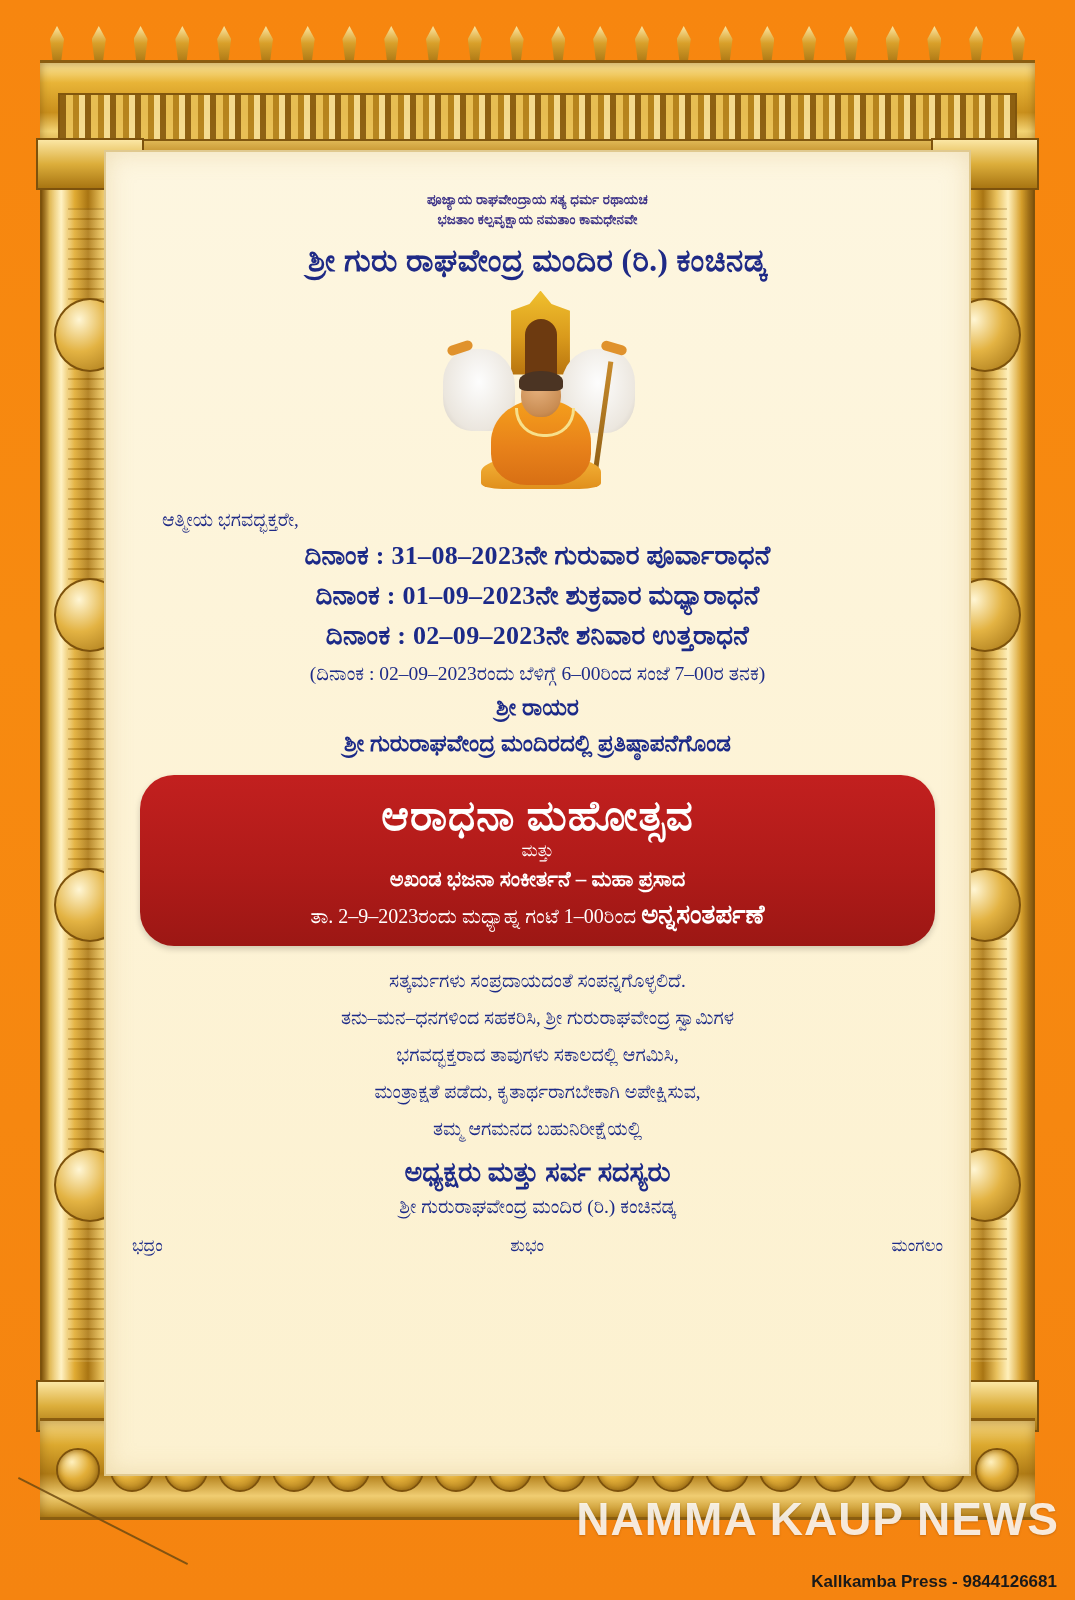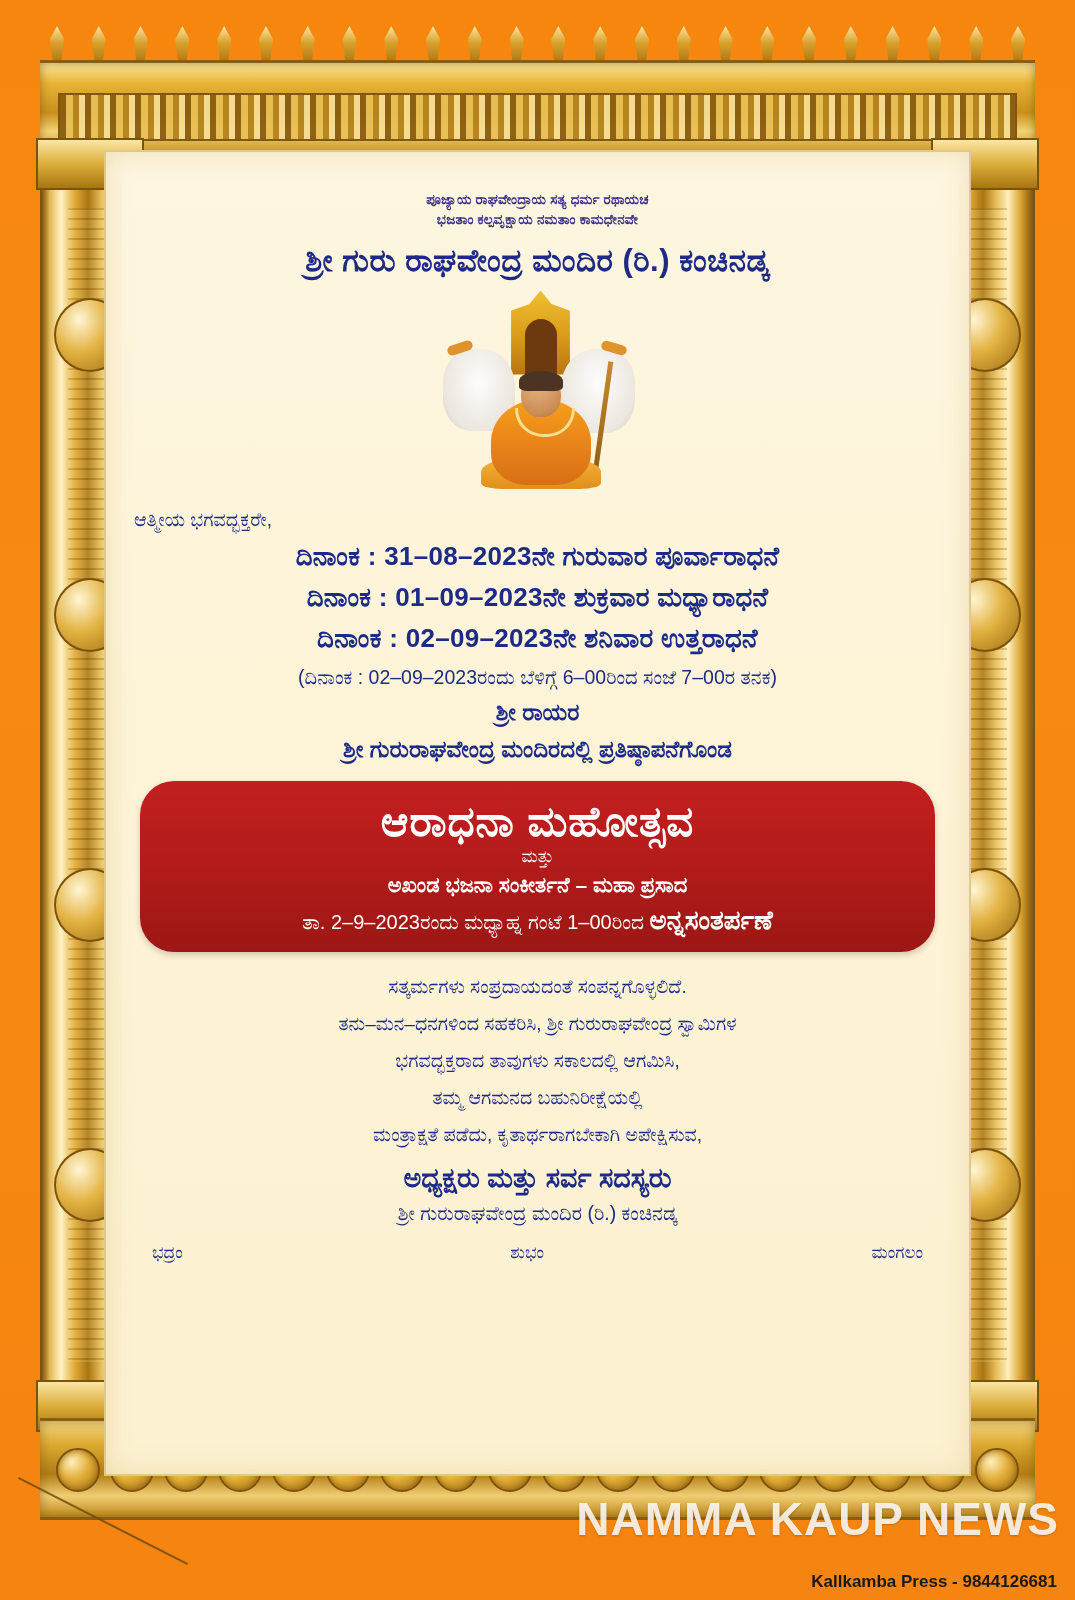--- a/index.html
+++ b/index.html
@@ -116,20 +116,21 @@
   }
 
   
   .card {
     position: absolute;
     left: 104px; top: 150px; right: 104px; bottom: 124px;
     background: linear-gradient(180deg,#fdf6e0 0%, #fdf3d6 50%, #fcf1d0 100%);
     border: 2px solid #e0c98f;
     box-shadow: inset 0 0 26px rgba(215,180,110,.35);
     overflow: hidden;
+    font-family: Liberation Serif, serif;
   }
 
   .content {
     position: absolute;
     left: 0; right: 0; top: 38px;
     text-align: center;
     color: #2c2a7a;
   }
 
   .tiny-line {
@@ -211,21 +212,21 @@
   .guru .staff {
     position: absolute; right: 38px; bottom: 10px; width: 5px; height: 120px;
     background: linear-gradient(180deg,#c88b2c,#8c5c13);
     transform: rotate(8deg);
   }
 
   .greeting {
     margin-top: 18px;
     font-size: 19px;
     text-align: left;
-    padding-left: 28px;
+    padding-left: 56px;
     color: #1f2a86;
   }
   .date-line {
     margin-top: 10px;
     font-size: 26px;
     font-weight: bold;
     color: #1c2a88;
     letter-spacing: .3px;
   }
   .note-line {
@@ -286,21 +287,21 @@
   }
   .signoff-sub {
     margin-top: 8px;
     font-size: 19.5px;
     color: #1c2a88;
   }
   .footer-row {
     margin-top: 18px;
     display: flex;
     justify-content: space-between;
-    padding: 0 46px;
+    padding: 0 26px;
     font-size: 17px;
     color: #1c2a88;
   }
 
   
   .watermark {
     position: absolute;
     right: 16px; bottom: 54px;
     font-size: 46px;
     font-weight: bold;
@@ -448,22 +449,22 @@
         <div class="b-foot">
           <span>ತಾ. 2–9–2023ರಂದು ಮಧ್ಯಾಹ್ನ ಗಂಟೆ 1–00ರಿಂದ</span>
           <b>ಅನ್ನಸಂತರ್ಪಣೆ</b>
         </div>
       </div>
 
       <div class="body-text">
         <div>ಸತ್ಕರ್ಮಗಳು ಸಂಪ್ರದಾಯದಂತೆ ಸಂಪನ್ನಗೊಳ್ಳಲಿದೆ.</div>
         <div>ತನು–ಮನ–ಧನಗಳಿಂದ ಸಹಕರಿಸಿ, ಶ್ರೀ ಗುರುರಾಘವೇಂದ್ರ ಸ್ವಾಮಿಗಳ</div>
         <div>ಭಗವದ್ಭಕ್ತರಾದ ತಾವುಗಳು ಸಕಾಲದಲ್ಲಿ ಆಗಮಿಸಿ,</div>
+        <div>ಮಂತ್ರಾಕ್ಷತೆ ಪಡೆದು, ಕೃತಾರ್ಥರಾಗಬೇಕಾಗಿ ಅಪೇಕ್ಷಿಸುವ,</div>
         <div>ತಮ್ಮ ಆಗಮನದ ಬಹುನಿರೀಕ್ಷೆಯಲ್ಲಿ</div>
-        <div>ಮಂತ್ರಾಕ್ಷತೆ ಪಡೆದು, ಕೃತಾರ್ಥರಾಗಬೇಕಾಗಿ ಅಪೇಕ್ಷಿಸುವ,</div>
       </div>
 
       <div class="signoff">ಅಧ್ಯಕ್ಷರು ಮತ್ತು ಸರ್ವ ಸದಸ್ಯರು</div>
       <div class="signoff-sub">ಶ್ರೀ ಗುರುರಾಘವೇಂದ್ರ ಮಂದಿರ (ರಿ.) ಕಂಚಿನಡ್ಕ</div>
 
       <div class="footer-row">
         <span>ಭದ್ರಂ</span>
         <span>ಶುಭಂ</span>
         <span>ಮಂಗಲಂ</span>
       </div>

